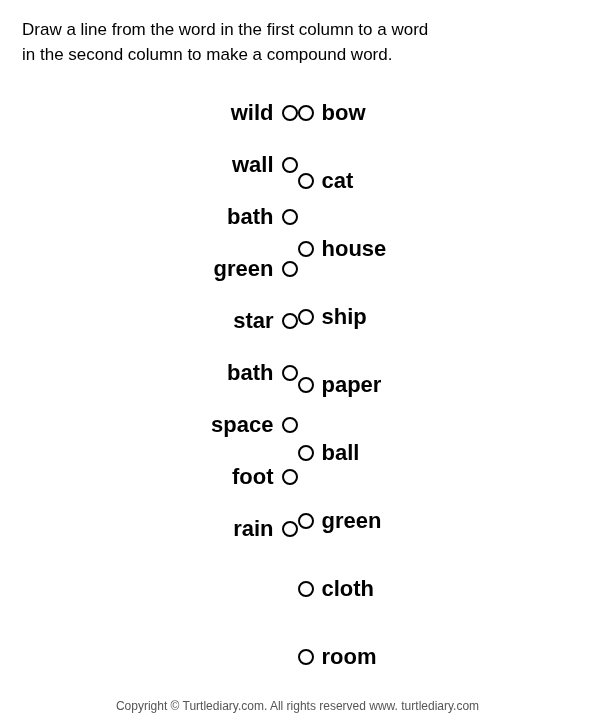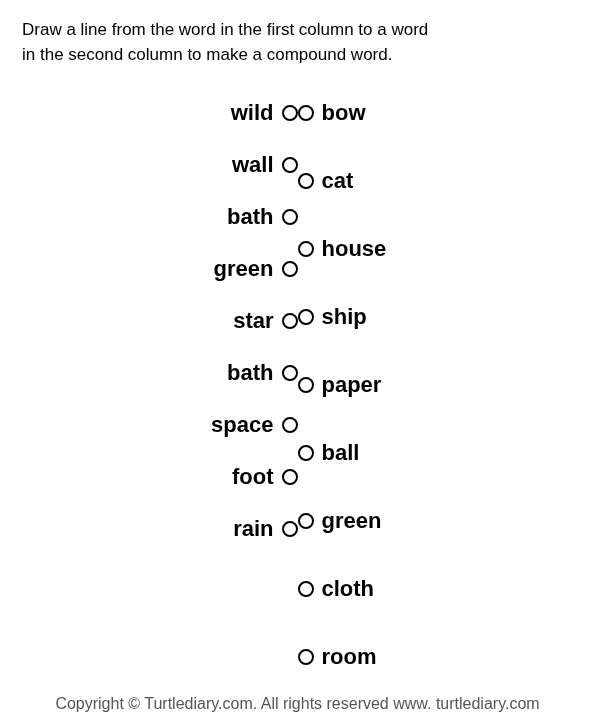--- a/index.html
+++ b/index.html
@@ -78,21 +78,21 @@
       margin-left: 0;
     }
     .right-column .circle {
       margin-right: 8px;
     }
     .footer {
       position: absolute;
       bottom: 12px;
       width: 100%;
       text-align: center;
-      font-size: 16px;
+      font-size: 12px;
       color: #555;
     }
   </style>
 </head>
 <body>
 
 <div class="instructions">
   <span>Draw a line from the word in the first column to a word</span><br>
   <span>in the second column to make a compound word.</span>
 </div>

